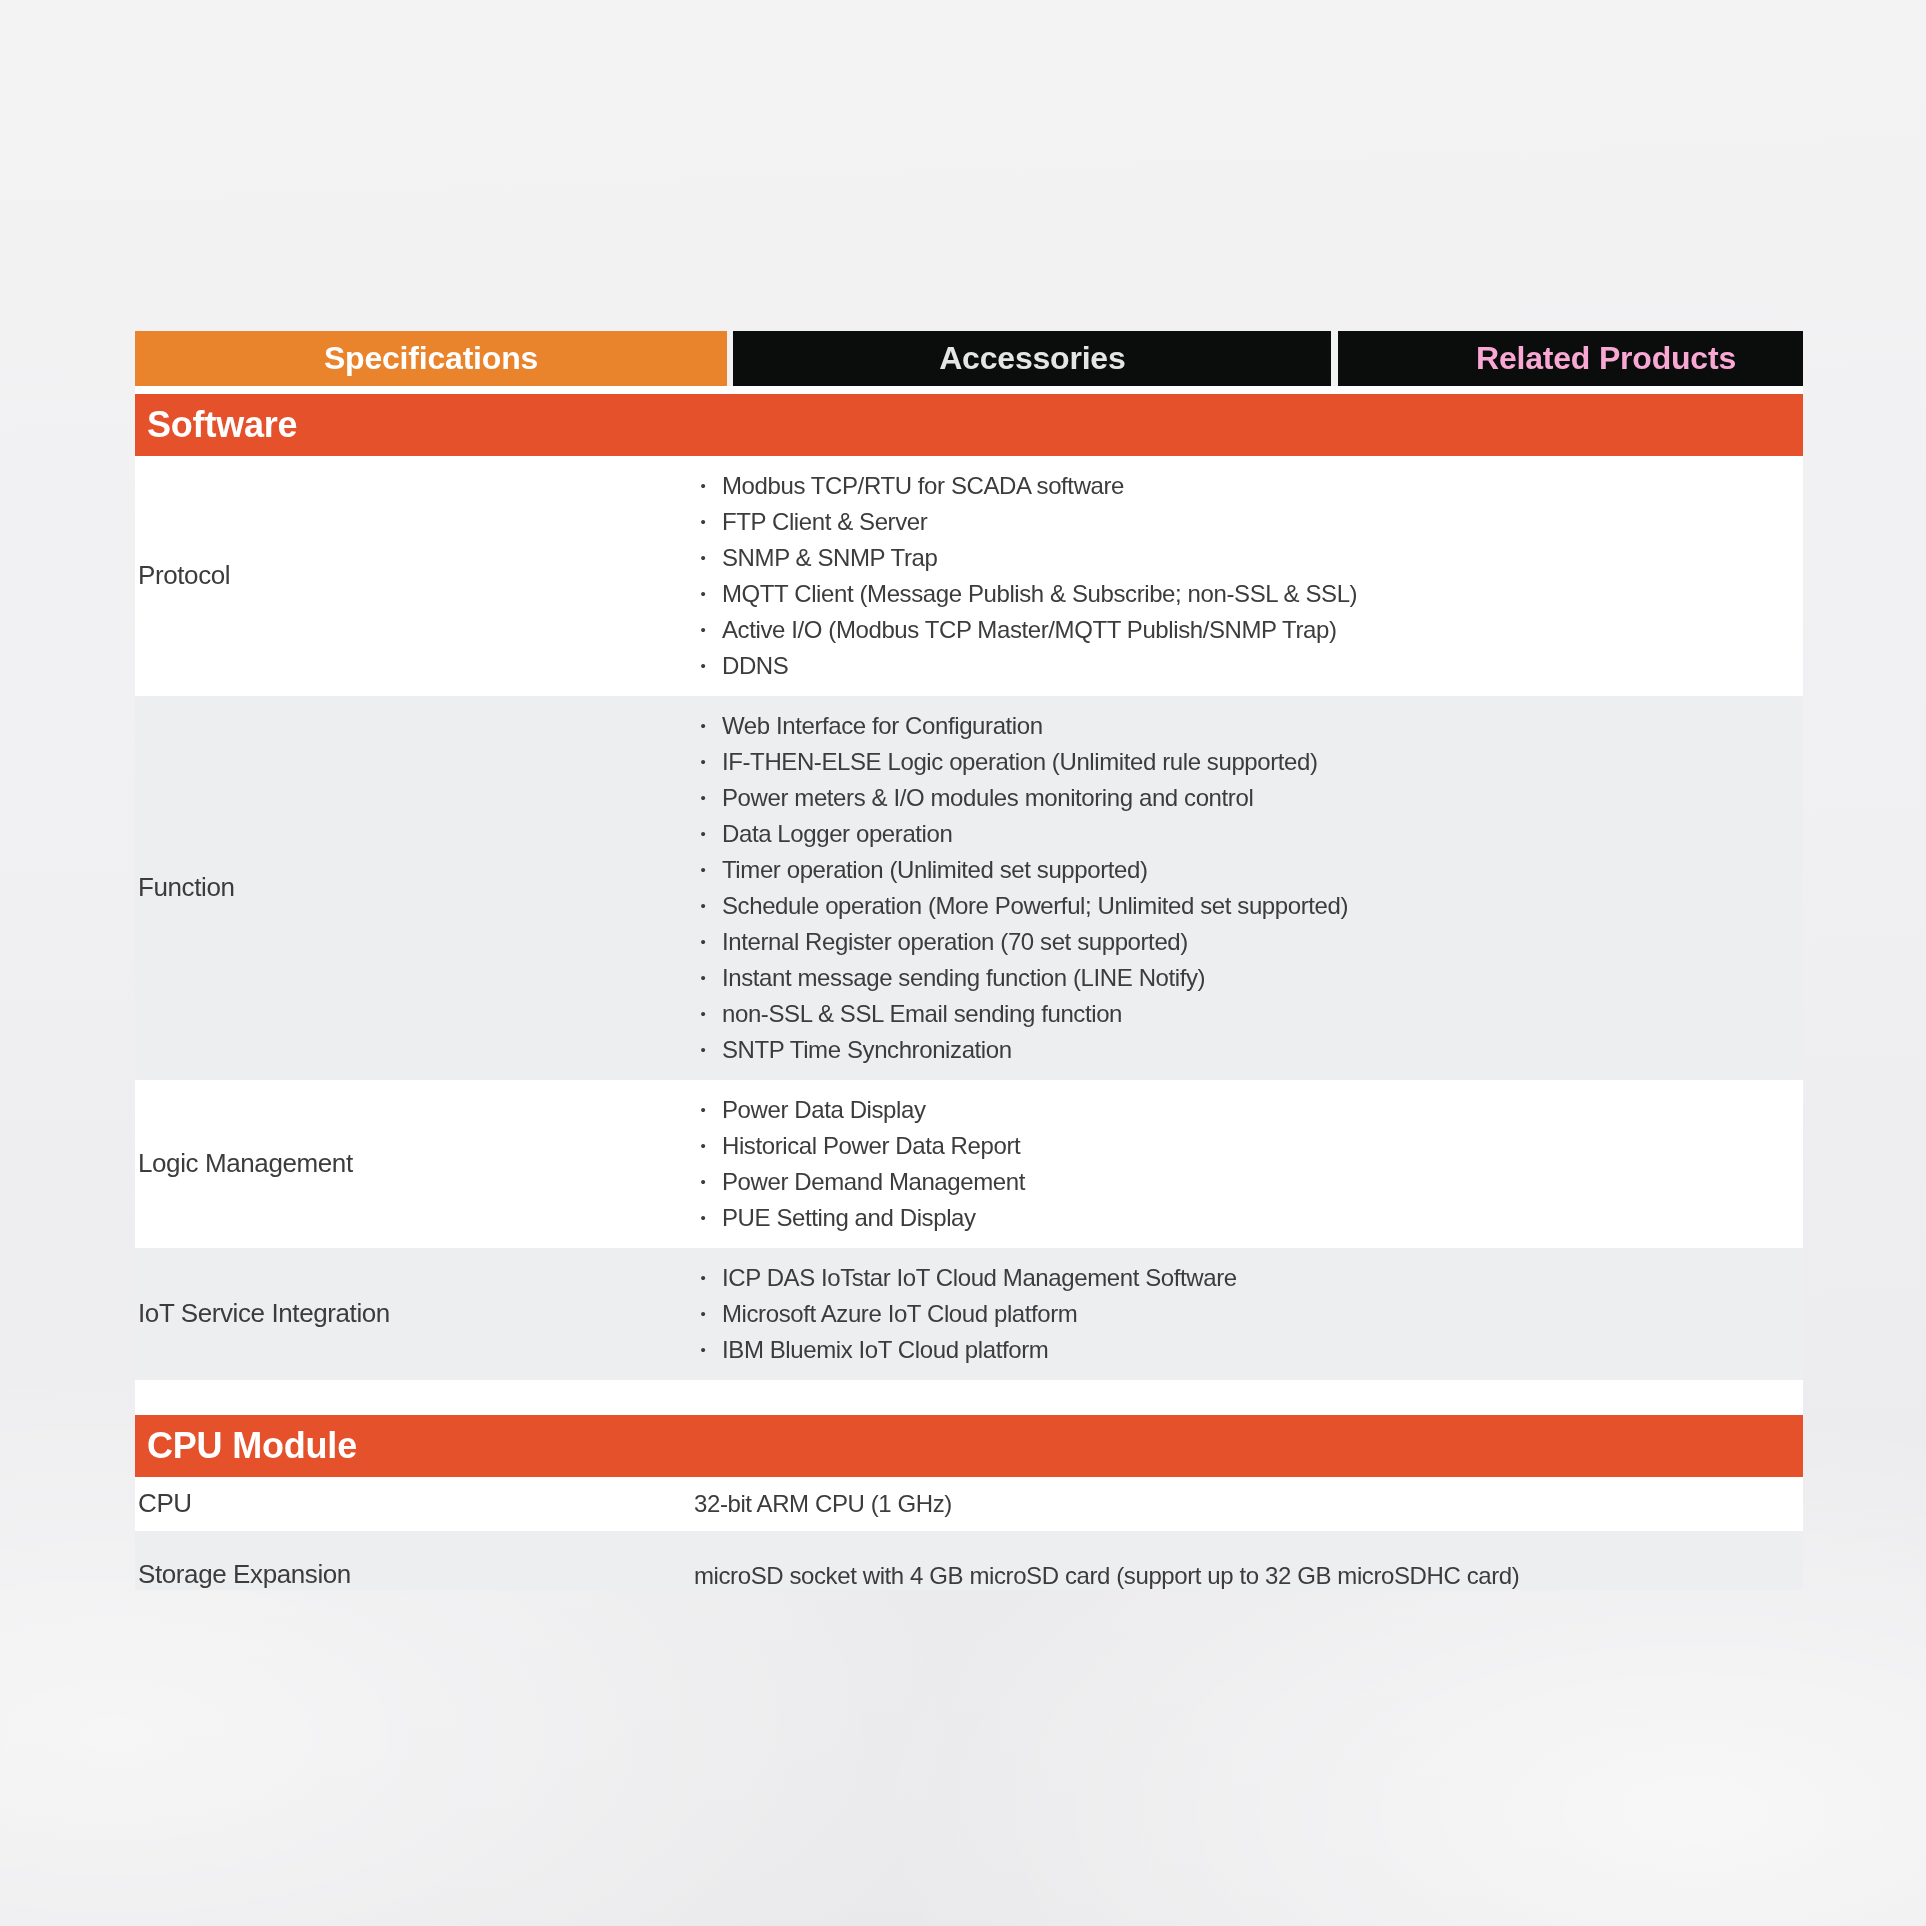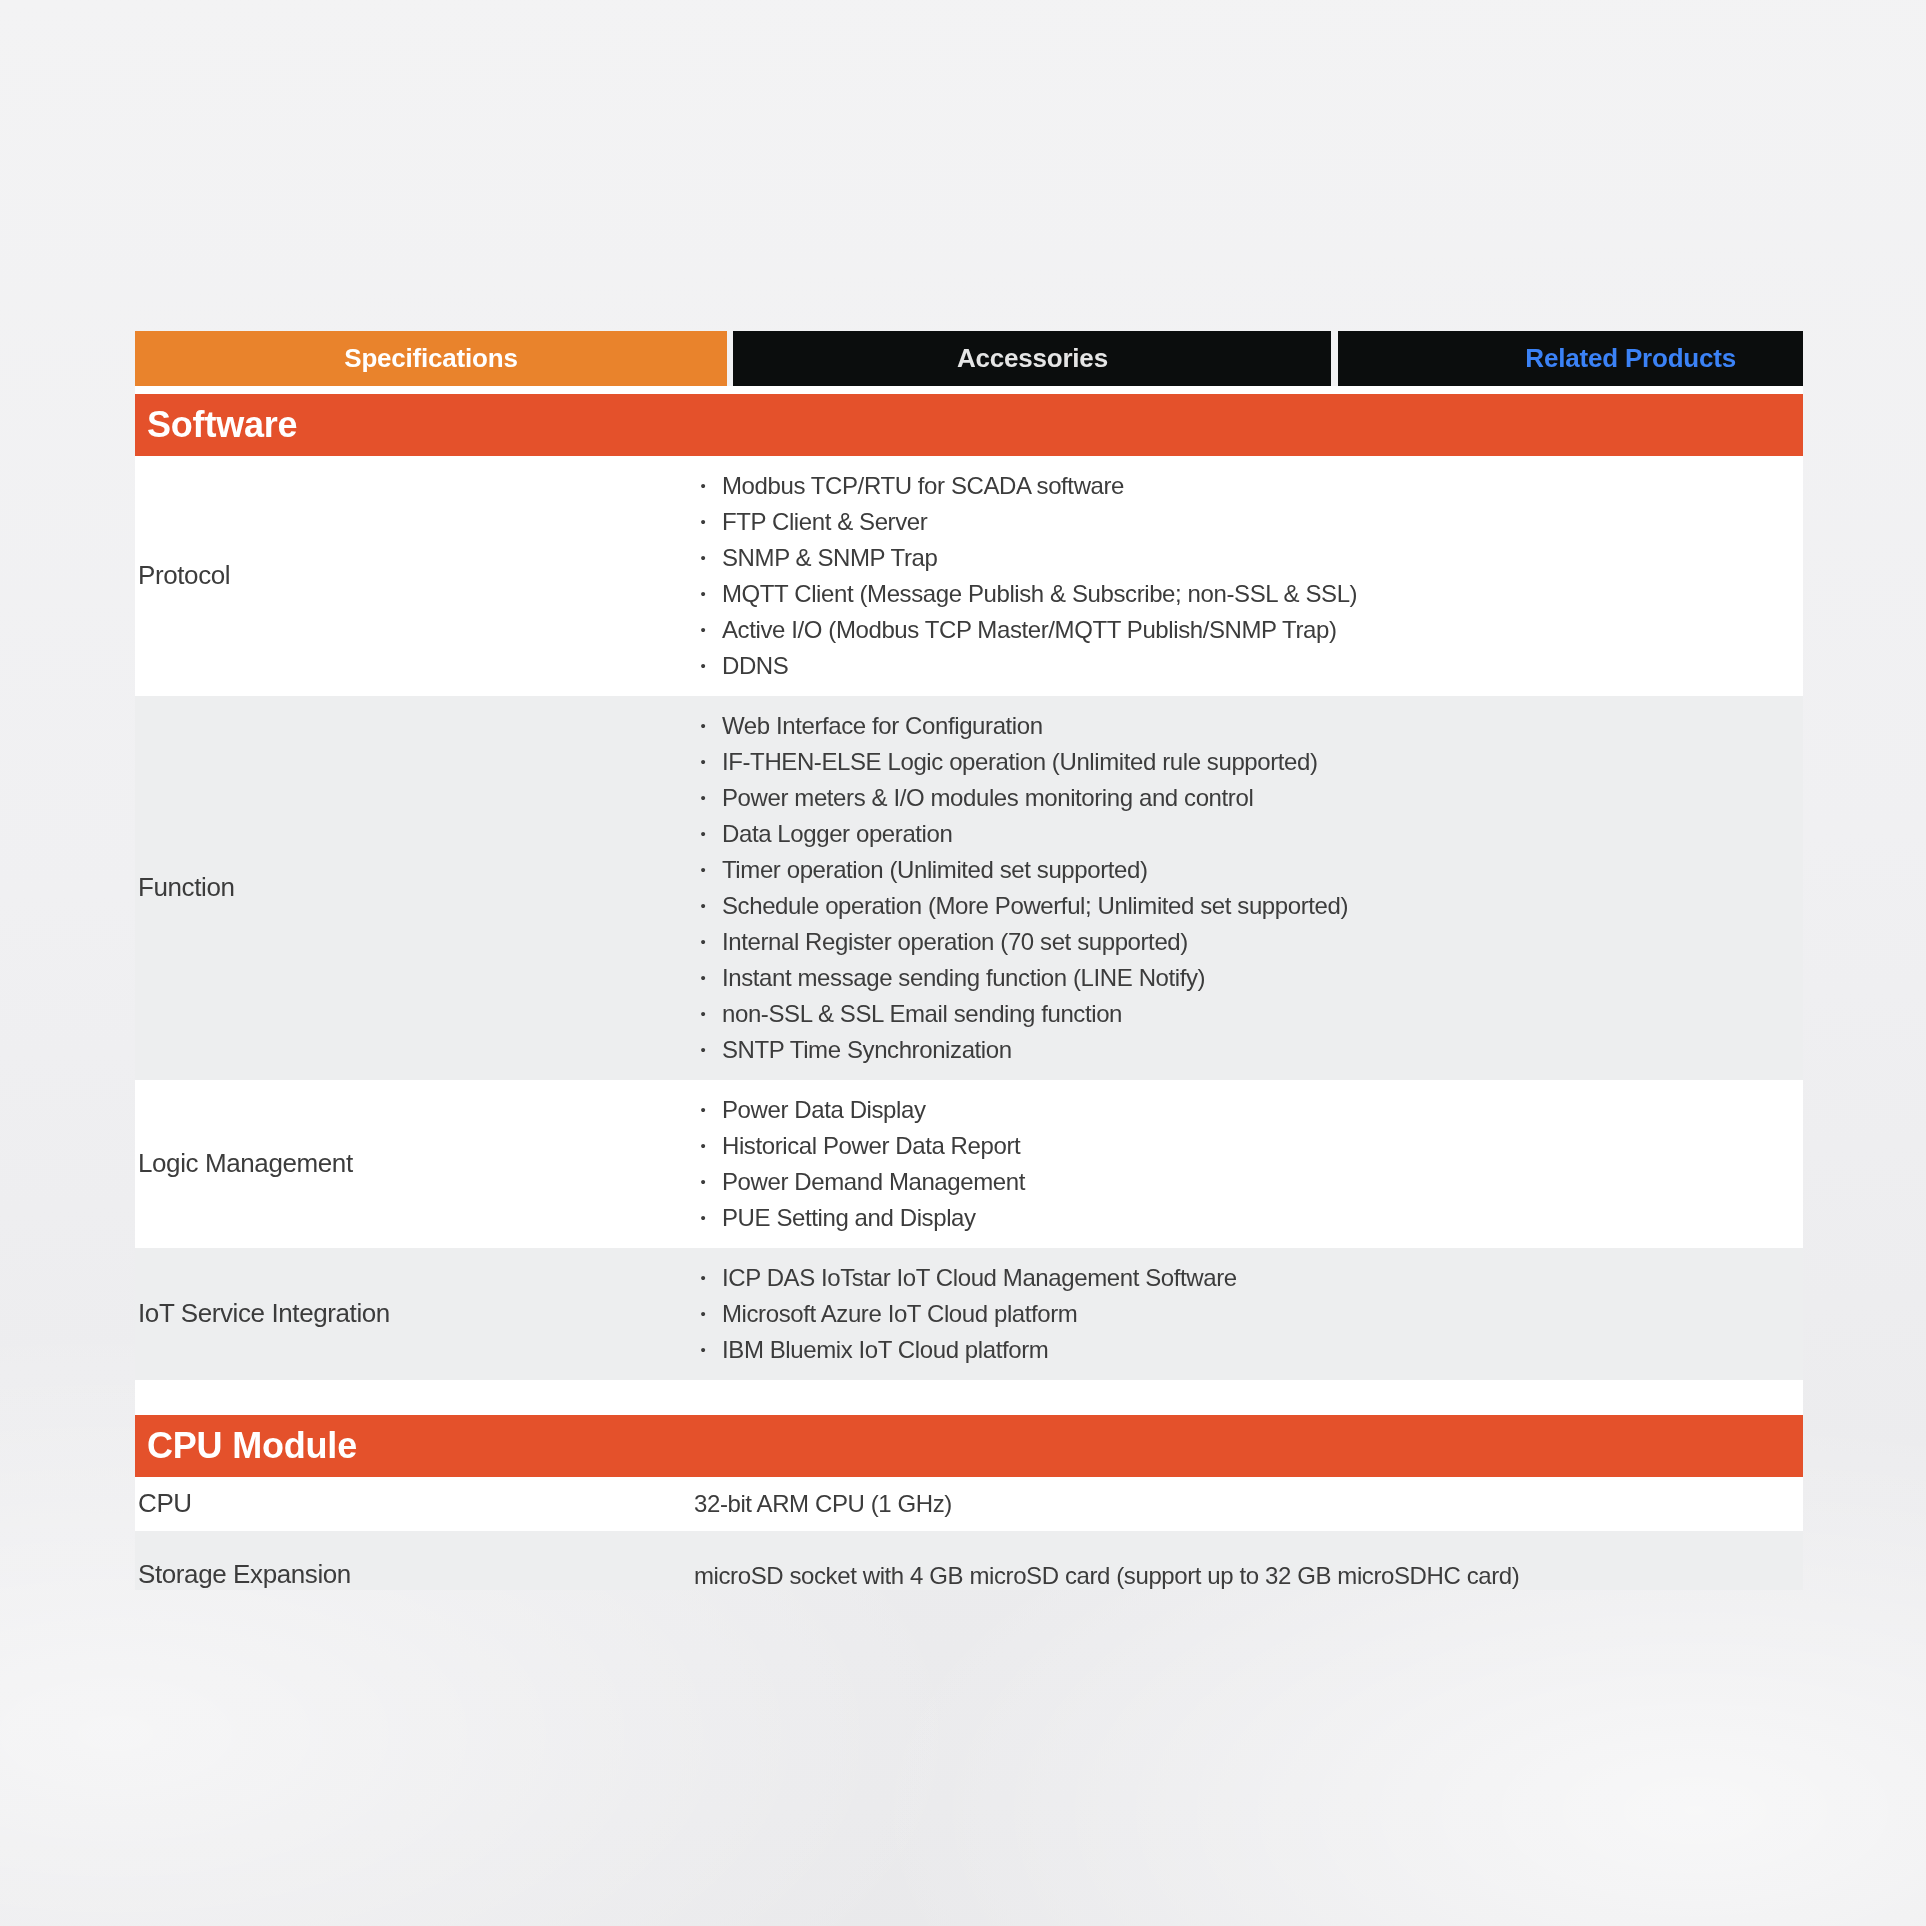--- a/index.html
+++ b/index.html
@@ -23,21 +23,21 @@
   .tab-bar {
     display:flex;
     gap:6.4px;
     height:55px;
   }
   .tab {
     display:flex;
     align-items:center;
     justify-content:center;
     color:#ffffff;
-    font-size:26px;
+    font-size:32px;
     font-weight:bold;
     letter-spacing:-0.2px;
     cursor:pointer;
   }
   .tab-0 { width:592px; }
   .tab-1 { width:598px; }
   .tab-2 { flex:1; justify-content:flex-end; padding-right:67px; }
   
   .tab-strip {
     height:7.8px;
@@ -99,21 +99,21 @@
     background:#ffffff;
   }
 </style>
 </head>
 <body>
 
 <div class="surface">
   <div class="tab-bar" id="tab-bar">
       <div class="tab tab-0 active" style="background: rgb(233, 131, 44); color: rgb(255, 255, 255);">Specifications</div>
       <div class="tab tab-1" style="background: rgb(11, 13, 13); color: #e5e5e5;">Accessories</div>
-      <div class="tab tab-2" style="background: rgb(11, 13, 13); color: #3b82f6;">Related Products</div>
+      <div class="tab tab-2" style="background: rgb(11, 13, 13); color: #f9a8d4;">Related Products</div>
     </div>
   <div class="tab-strip"></div>
   <div id="spec-table">
       <div class="section-header" style="background: rgb(228, 81, 43);">Software</div>
       <div class="spec-row">
         <div class="label-cell">Protocol</div>
         <div class="value-cell">
           <div class="bullet-line">
             <span class="dot">•</span>
             <span class="bullet-text">Modbus TCP/RTU for SCADA software</span>

